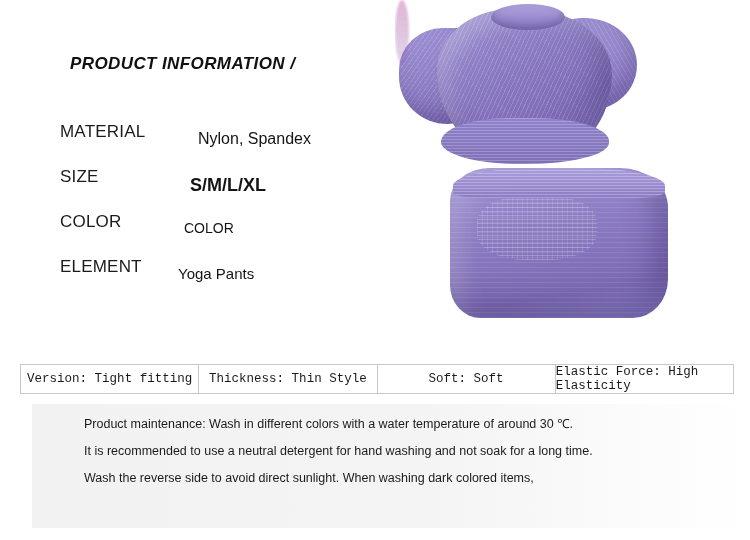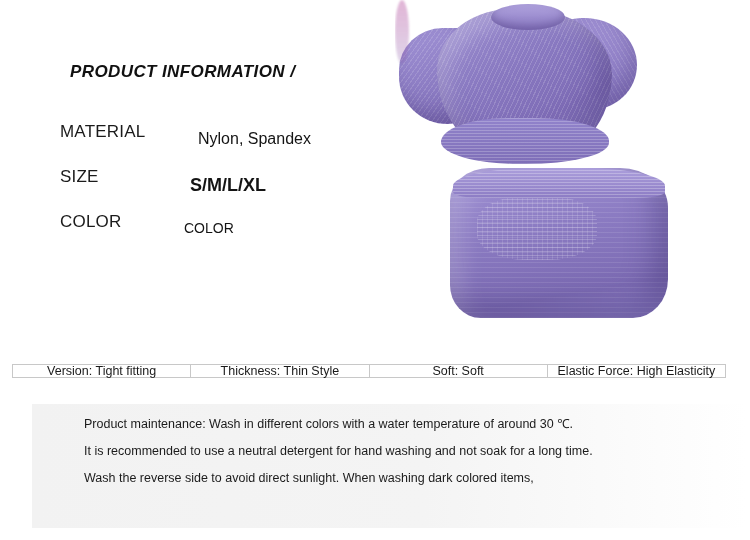--- a/index.html
+++ b/index.html
@@ -142,21 +142,20 @@
   
   .heading {
     position: absolute;
     left: 70px;
     top: 54px;
     font-size: 17px;
     font-weight: bold;
     font-style: italic;
     letter-spacing: 0.4px;
     color: #111111;
-    margin-top: 8px;
   }
 
   
   .specs {
     position: absolute;
     left: 60px;
     top: 122px;
     width: 330px;
   }
   .spec-row {
@@ -179,27 +178,28 @@
     margin-top: 7px;
   }
   .spec-val.material { left: 138px; font-size: 16px; }
   .spec-val.size { left: 130px; font-weight: bold; font-size: 18px; }
   .spec-val.color { left: 124px; font-size: 14px; }
   .spec-val.element { left: 118px; font-size: 15px; }
 
   
   .feature-bar {
     position: absolute;
-    left: 12px;
+    left: 20px;
     top: 364px;
     width: 714px;
-    height: 14px;
+    height: 30px;
     display: flex;
     border: 1px solid #c8c8c8;
     box-sizing: border-box;
+    font-family: Liberation Mono, monospace;
   }
   .feature-cell {
     flex: 1 1 0;
     display: flex;
     align-items: center;
     justify-content: center;
     font-size: 12.5px;
     color: #1a1a1a;
     border-right: 1px solid #c8c8c8;
     box-sizing: border-box;
@@ -252,20 +252,24 @@
       <span class="spec-val material">Nylon, Spandex</span>
     </div>
     <div class="spec-row">
       <span class="spec-key">SIZE</span>
       <span class="spec-val size">S/M/L/XL</span>
     </div>
     <div class="spec-row">
       <span class="spec-key">COLOR</span>
       <span class="spec-val color">COLOR</span>
     </div>
+    <div class="spec-row">
+      <span class="spec-key">ELEMENT</span>
+      <span class="spec-val element">Yoga Pants</span>
+    </div>
   </div>
 
   <div class="feature-bar">
     <div class="feature-cell">Version: Tight fitting</div>
     <div class="feature-cell">Thickness: Thin Style</div>
     <div class="feature-cell">Soft: Soft</div>
     <div class="feature-cell">Elastic Force: High Elasticity</div>
   </div>
 
   <div class="maintenance">

